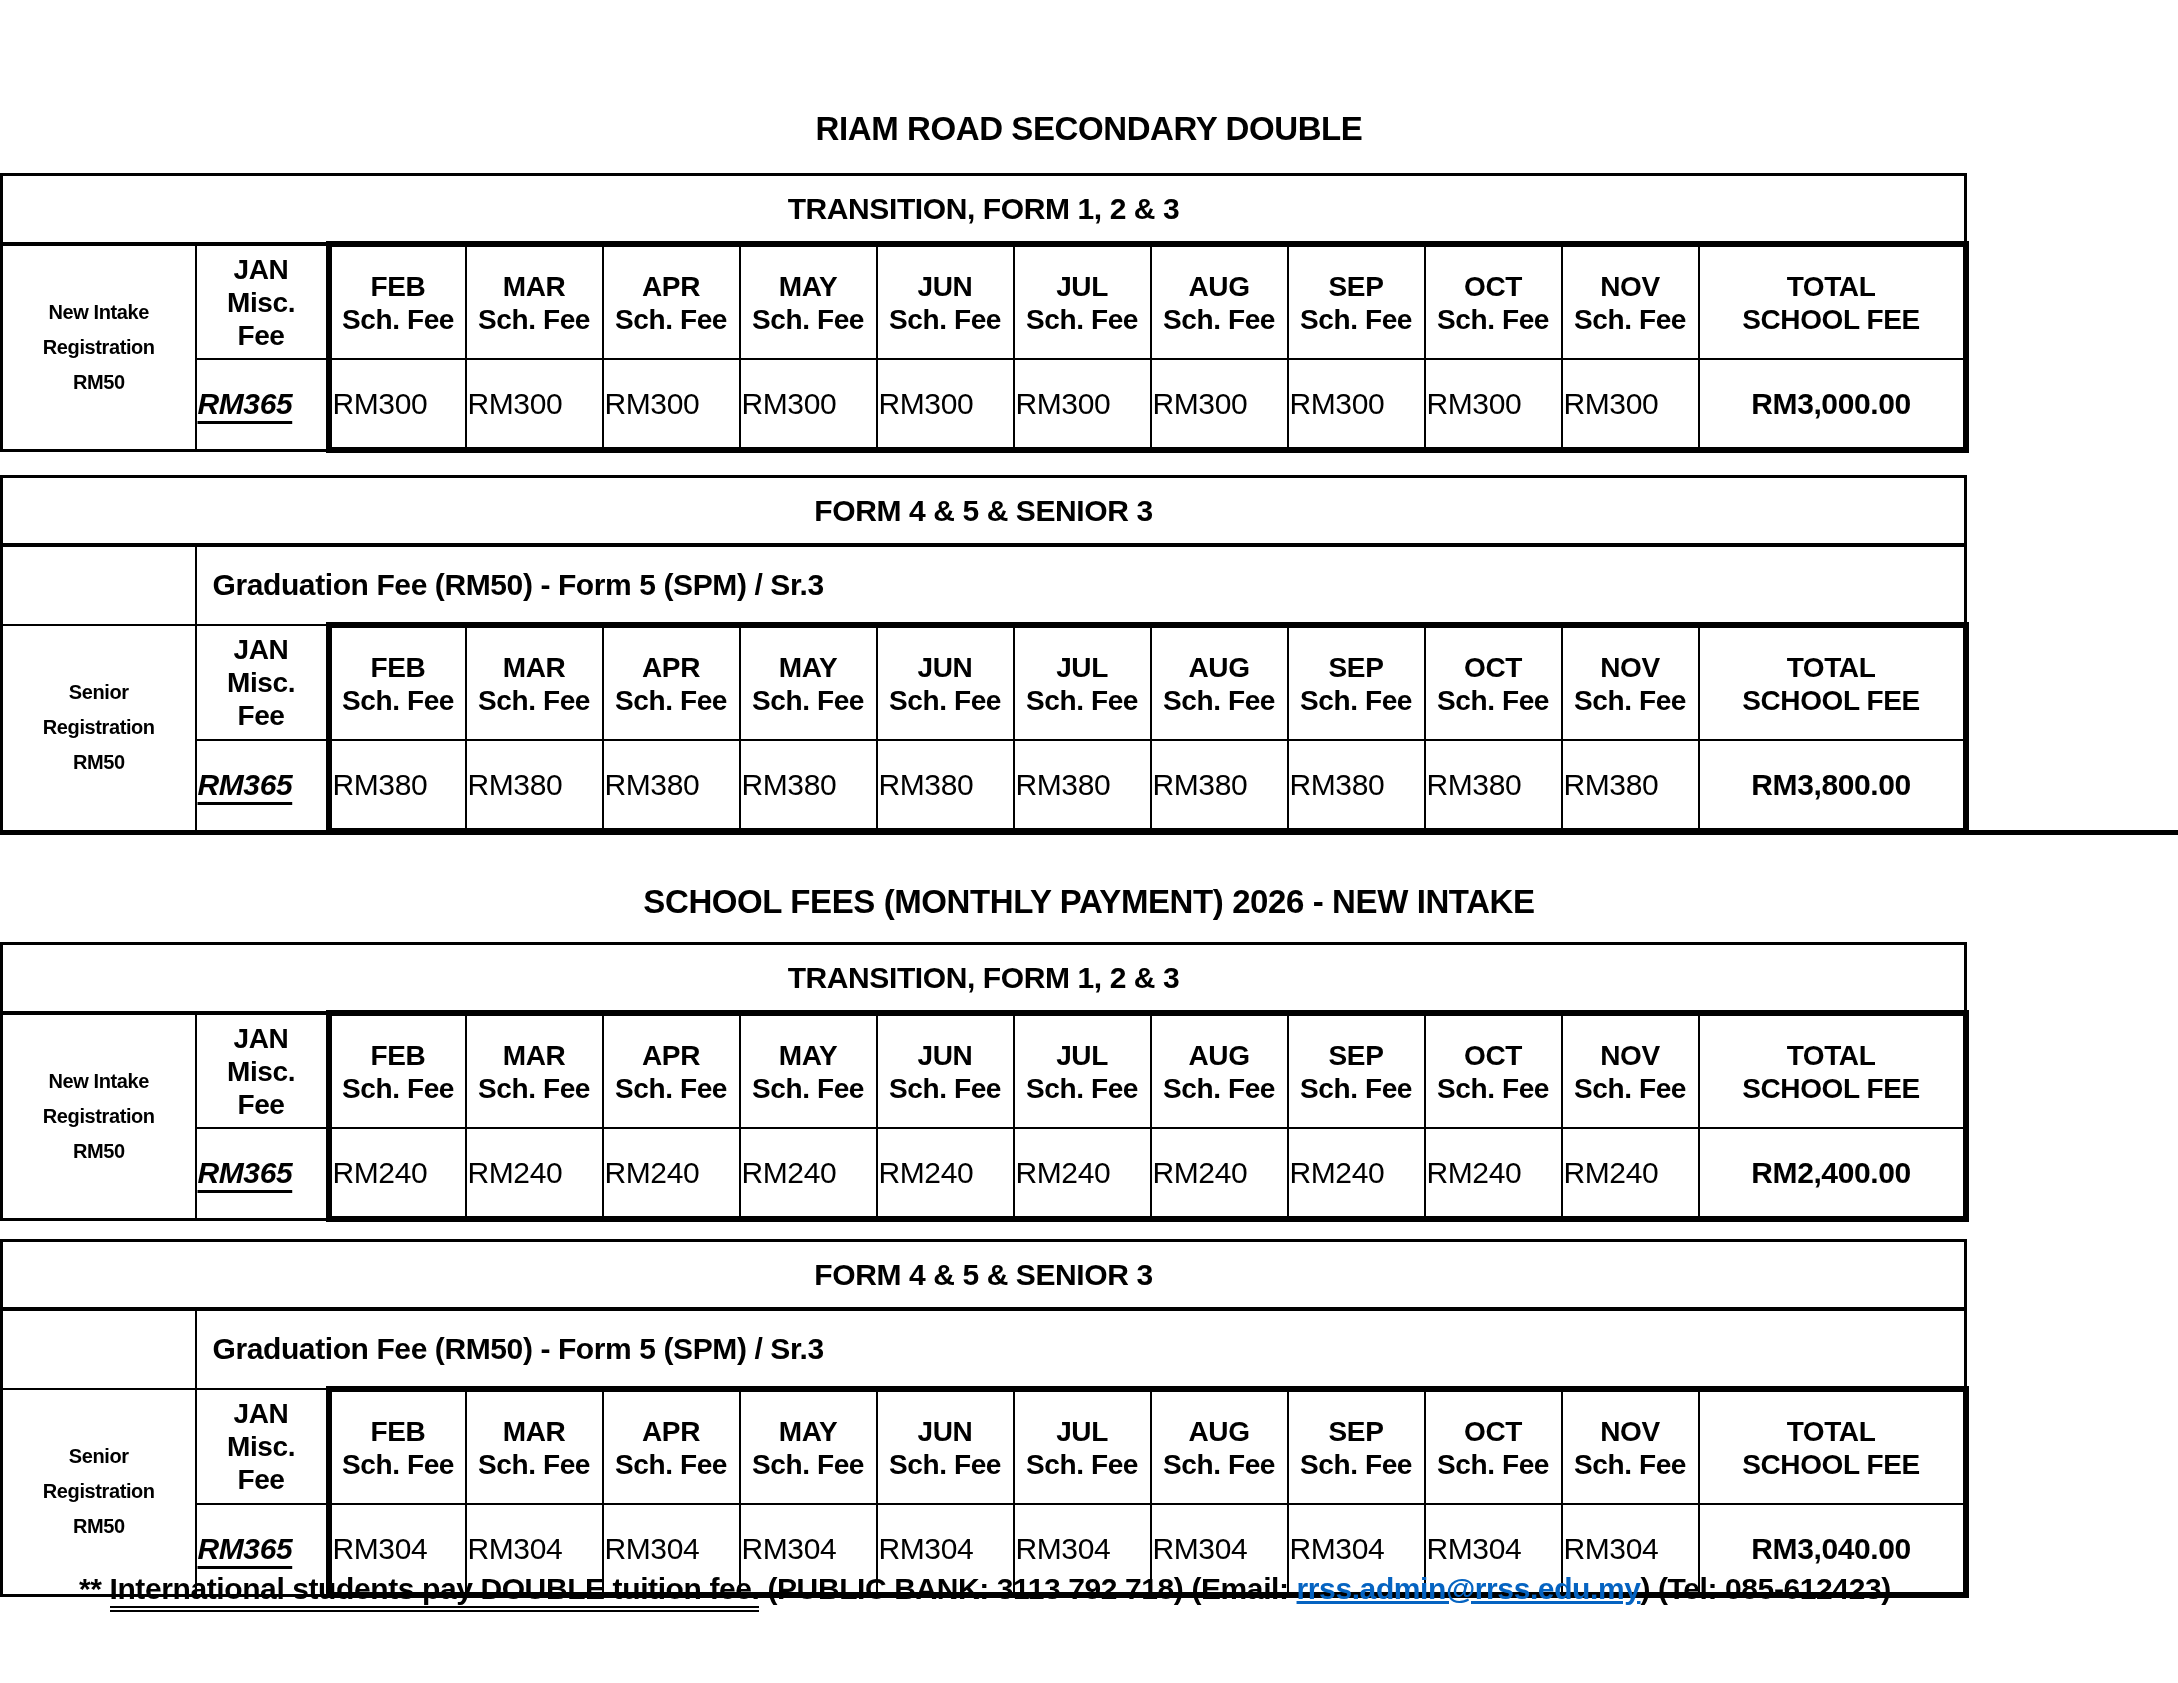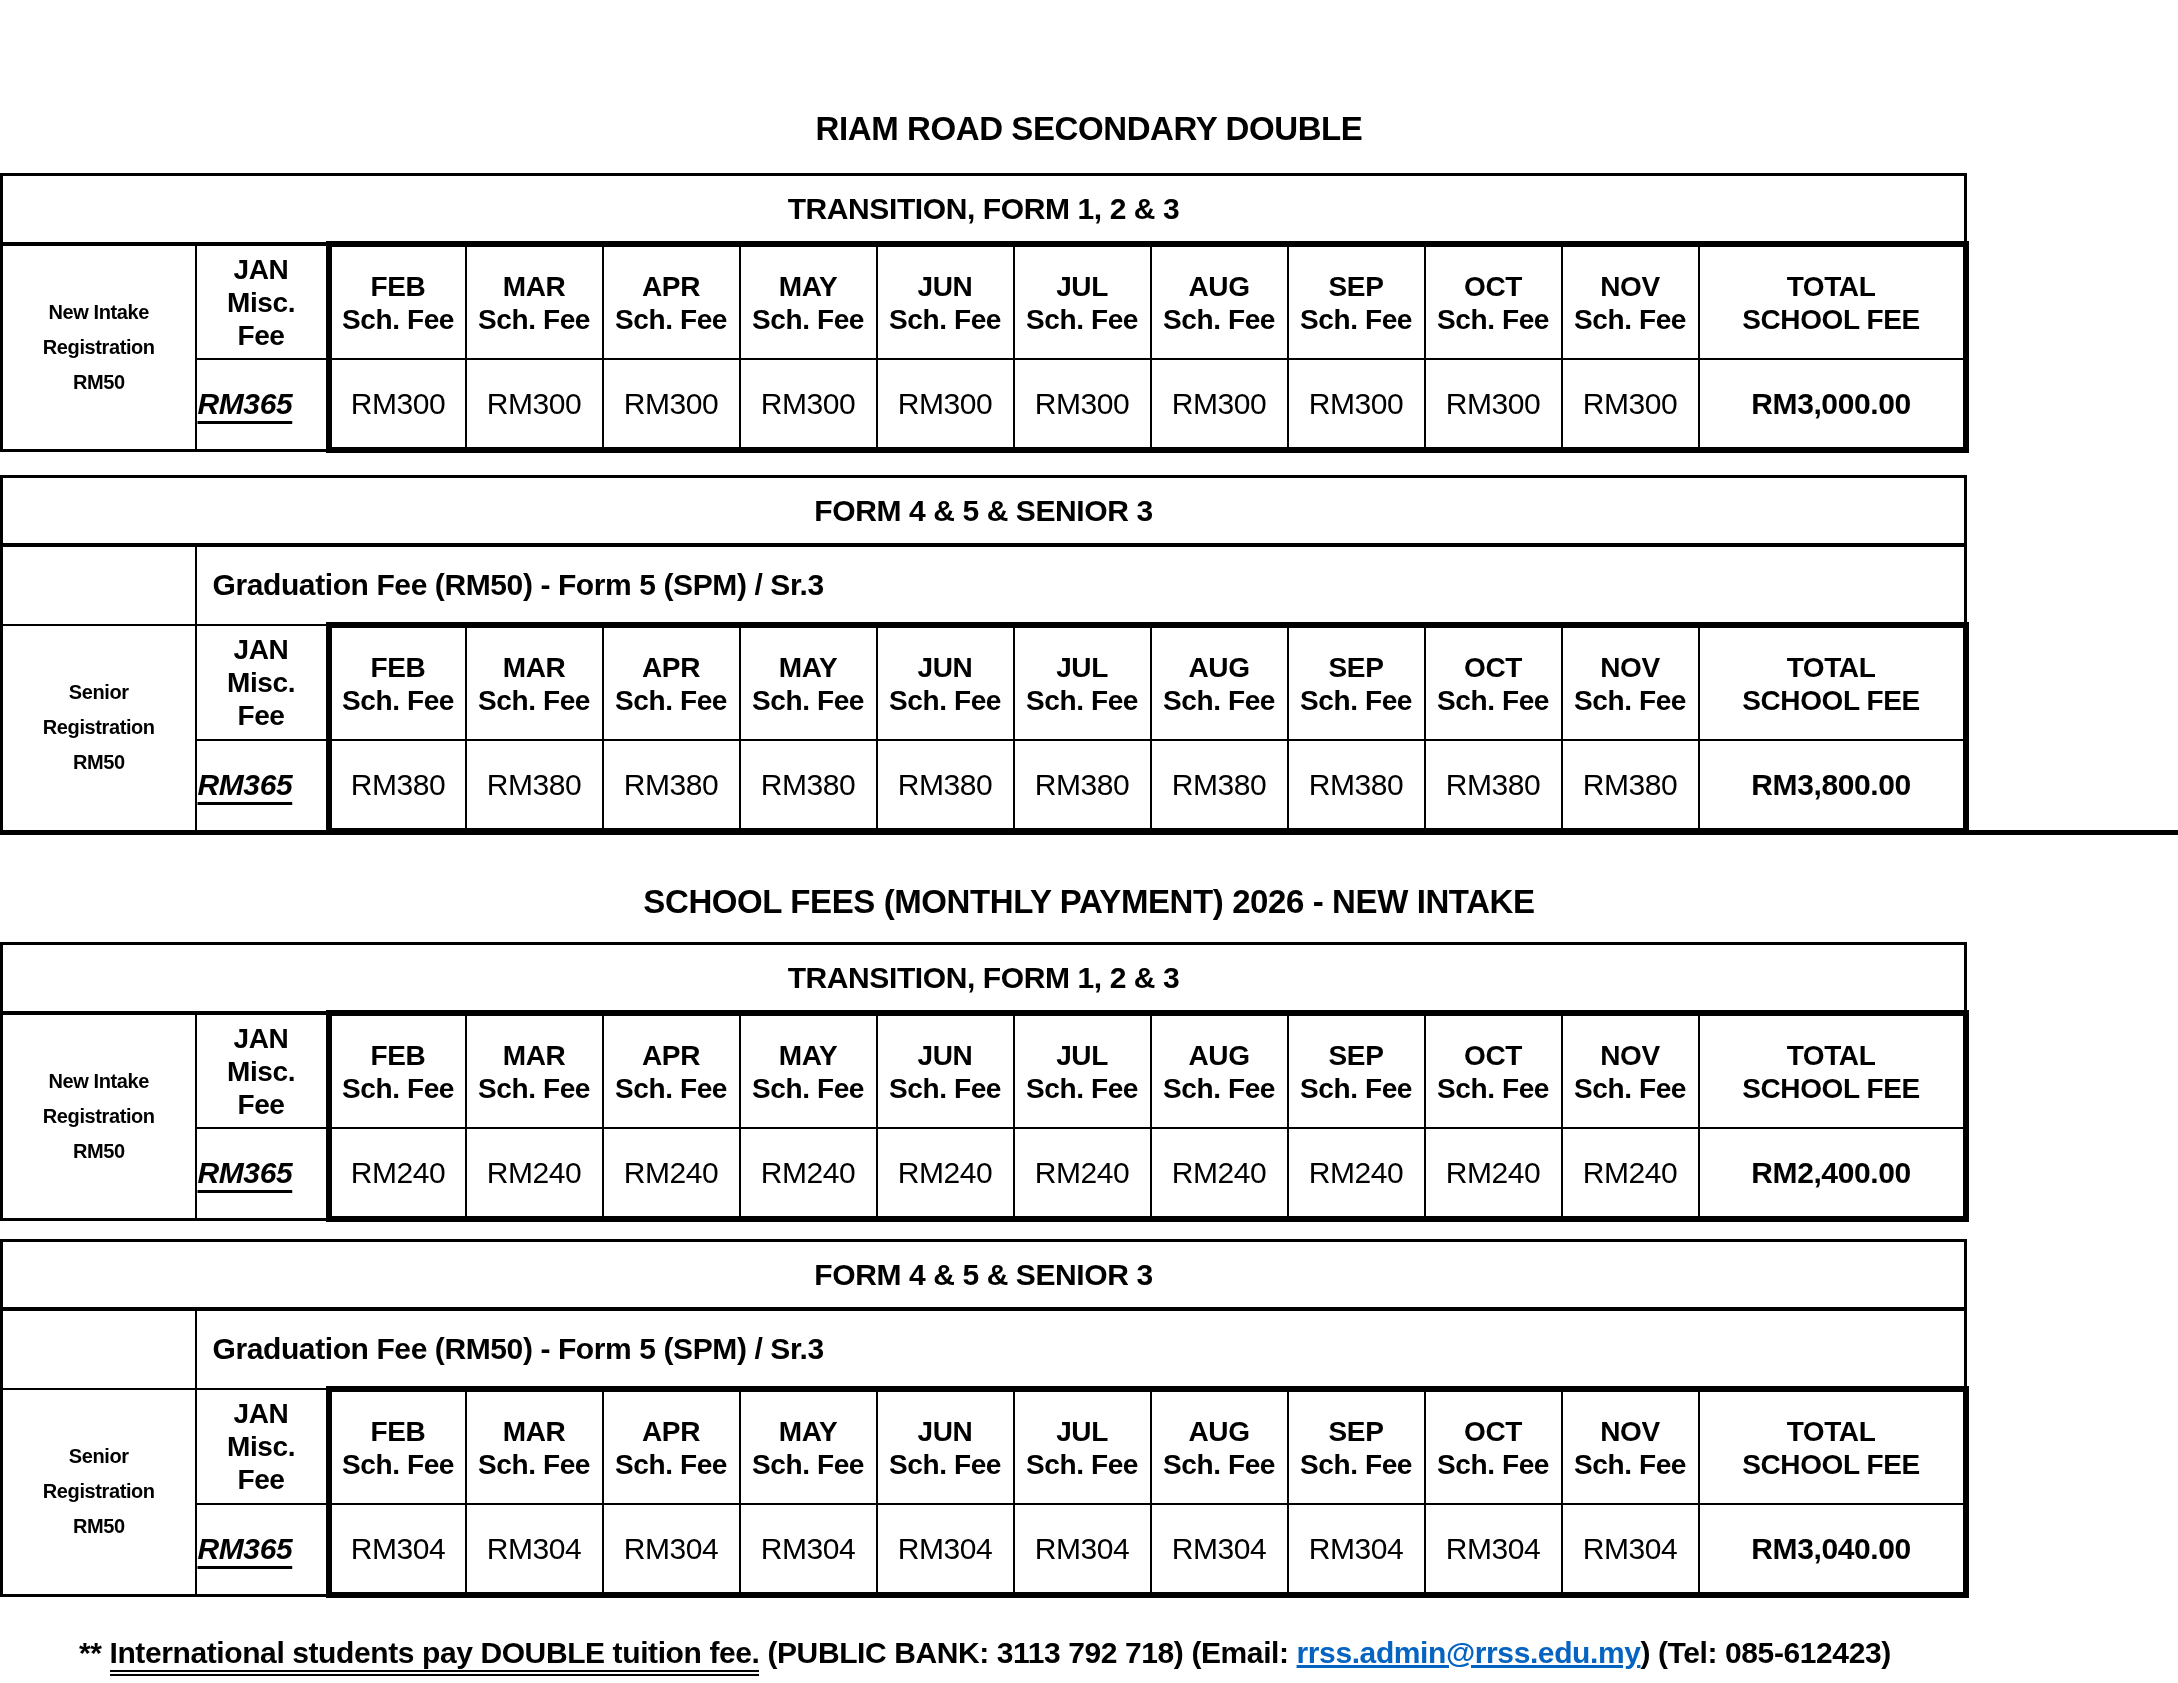--- a/index.html
+++ b/index.html
@@ -46,33 +46,33 @@
     line-height:33px;
   }
   td.jan-val {
     height:85px; text-align:left; font-weight:bold; font-style:italic;
     font-size:30px;
   }
   td.jan-val span {
     text-decoration:underline; text-decoration-thickness:3px;
     text-underline-offset:7px;
   }
-  td.m-val   { height:85px; text-align:center; font-size:30px; font-weight:400; }
+  td.m-val   { height:85px; font-size:30px; font-weight:400; }
   td.total-val { height:85px; text-align:center; font-size:30px; font-weight:bold; }
 
   
   .bt { border-top:6px solid #000 !important; }
   .bb { border-bottom:6px solid #000 !important; }
   .bl { border-left:6px solid #000 !important; }
   .br { border-right:6px solid #000 !important; }
 
   .divider { position:absolute; left:0; top:830px; width:2178px; height:5px; background:#000; }
 
   .footer {
-    position:absolute; left:79px; top:1636px; font-size:30px; font-weight:bold;
+    position:absolute; left:79px; top:1572px; font-size:30px; font-weight:bold;
     white-space:nowrap; letter-spacing:-0.4px;
   }
   .footer .u { border-bottom:6px double #000; padding-bottom:1px; }
   .footer a.email { text-decoration:underline; cursor:pointer; }
 </style>
 </head>
 <body>
 
 <div id="page">
 

